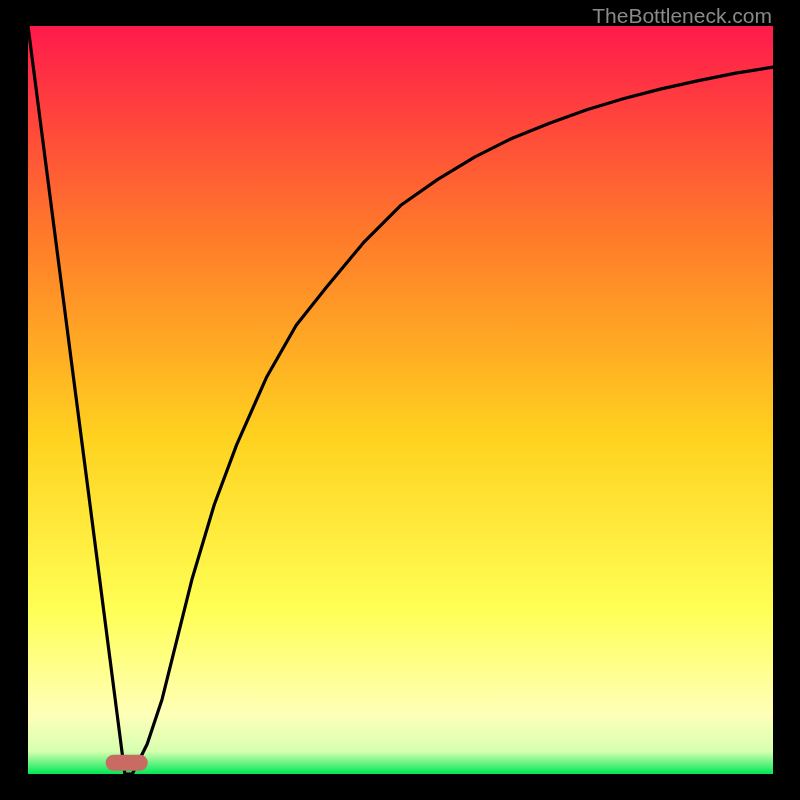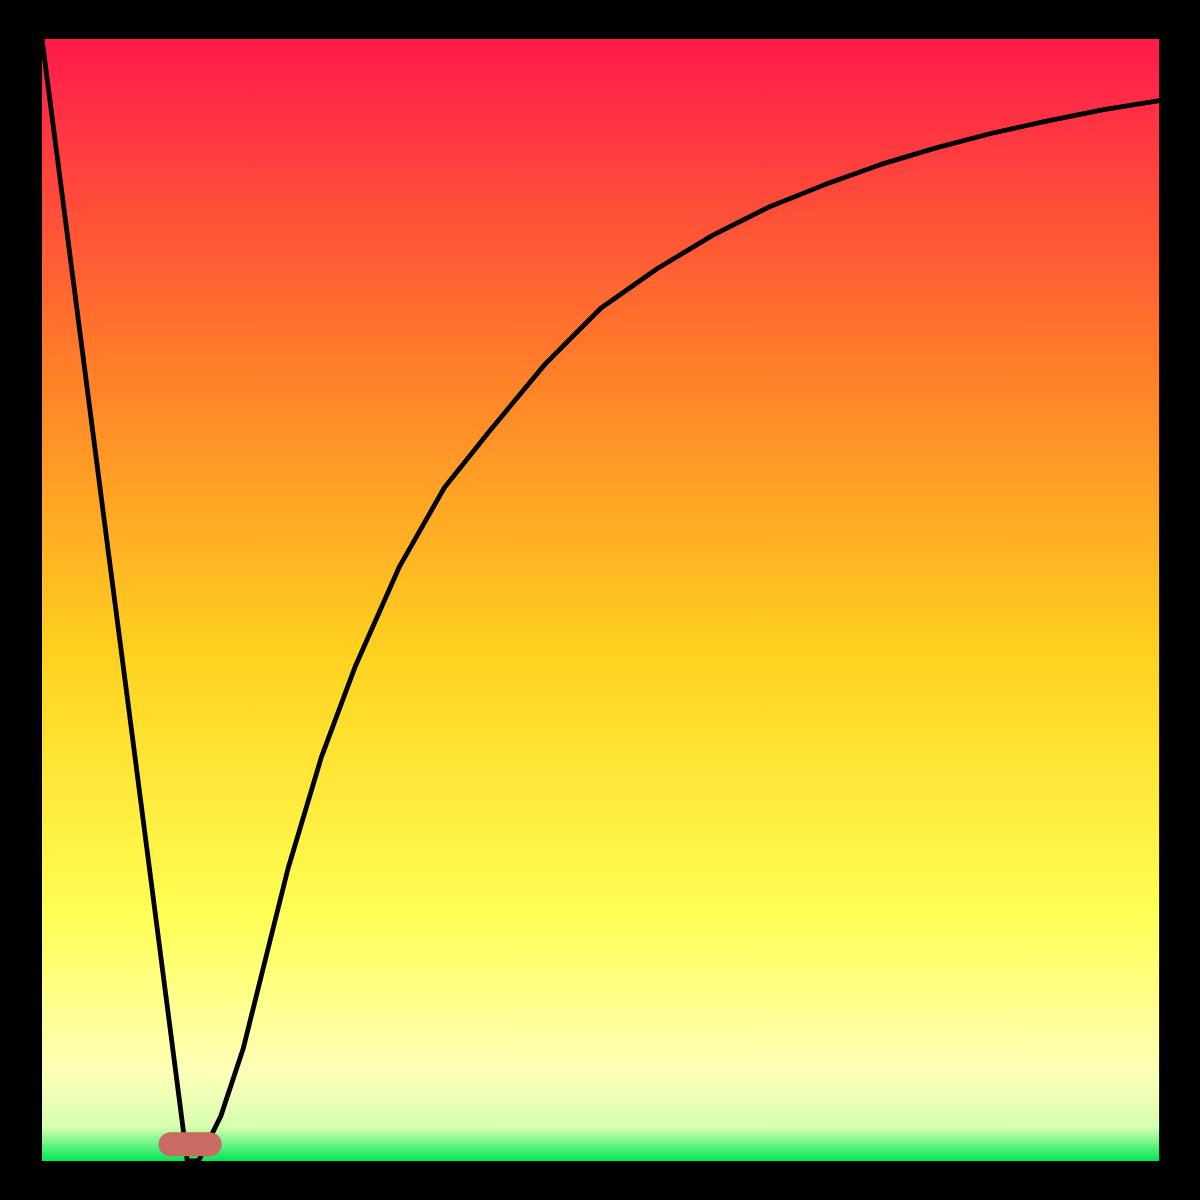--- a/index.html
+++ b/index.html
@@ -58,14 +58,15 @@
       <rect x="0" y="0" width="745" height="748" fill="url(#bg-grad)"></rect>
       <path id="curve-path" d="M0.00 0.00 L14.90 115.19 L29.80 230.38 L44.70 345.58 L59.60 460.02 L74.50 575.21 L81.95 632.81 L89.40 690.40 L96.85 748.00 L104.30 748.00 L111.75 733.04 L119.20 718.08 L134.10 673.20 L149.00 613.36 L163.90 553.52 L186.25 478.72 L208.60 418.88 L238.40 351.56 L268.20 299.20 L298.00 261.80 L335.25 216.92 L372.50 179.52 L409.75 153.34 L447.00 130.90 L484.25 112.20 L521.50 97.24 L558.75 83.78 L596.00 72.56 L633.25 62.83 L670.50 54.60 L707.75 47.12 L745.00 41.14 " fill="none" stroke="#000000" stroke-width="3.2" stroke-linejoin="round" stroke-linecap="round"></path>
       <path id="marker-path" d="M 85.675 728.78
               L 111.75 728.78
               A 8 8 0 0 1 111.75 744.78
               L 85.675 744.78
               A 8 8 0 0 1 85.675 728.78 Z" fill="#c96a63" stroke="none"></path>
     </svg>
   </div>
 
+  <div class="watermark">TheBottleneck.com</div>
 
 </div>
 
 </body></html>

